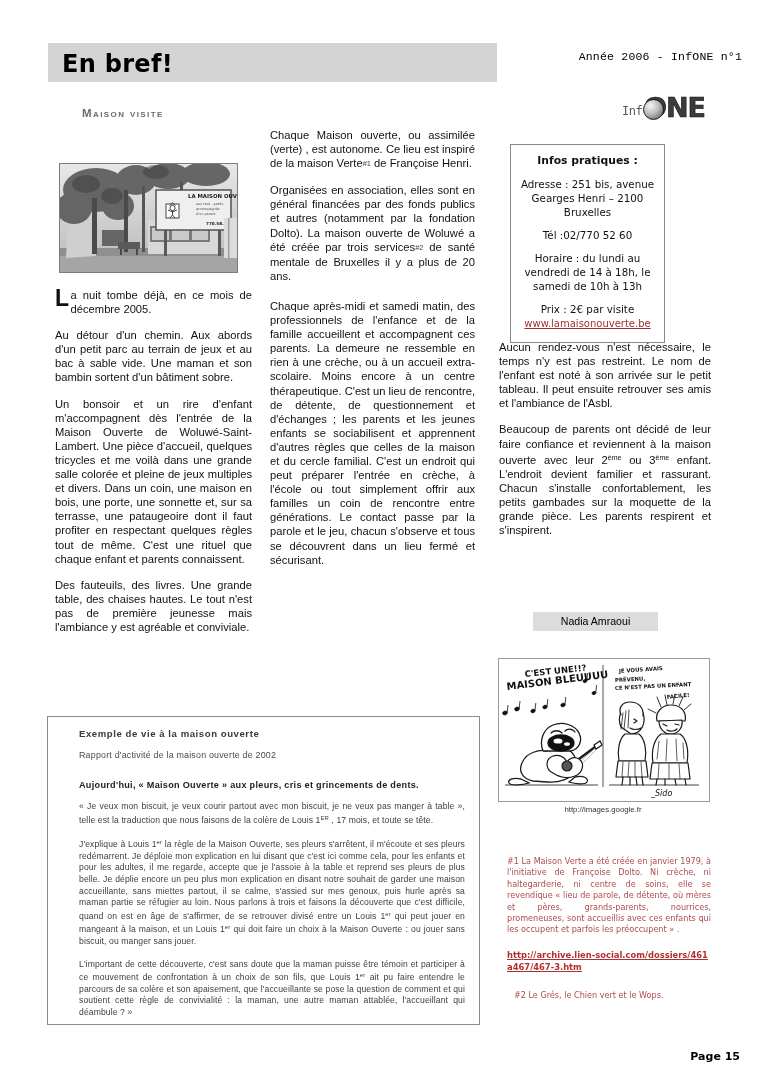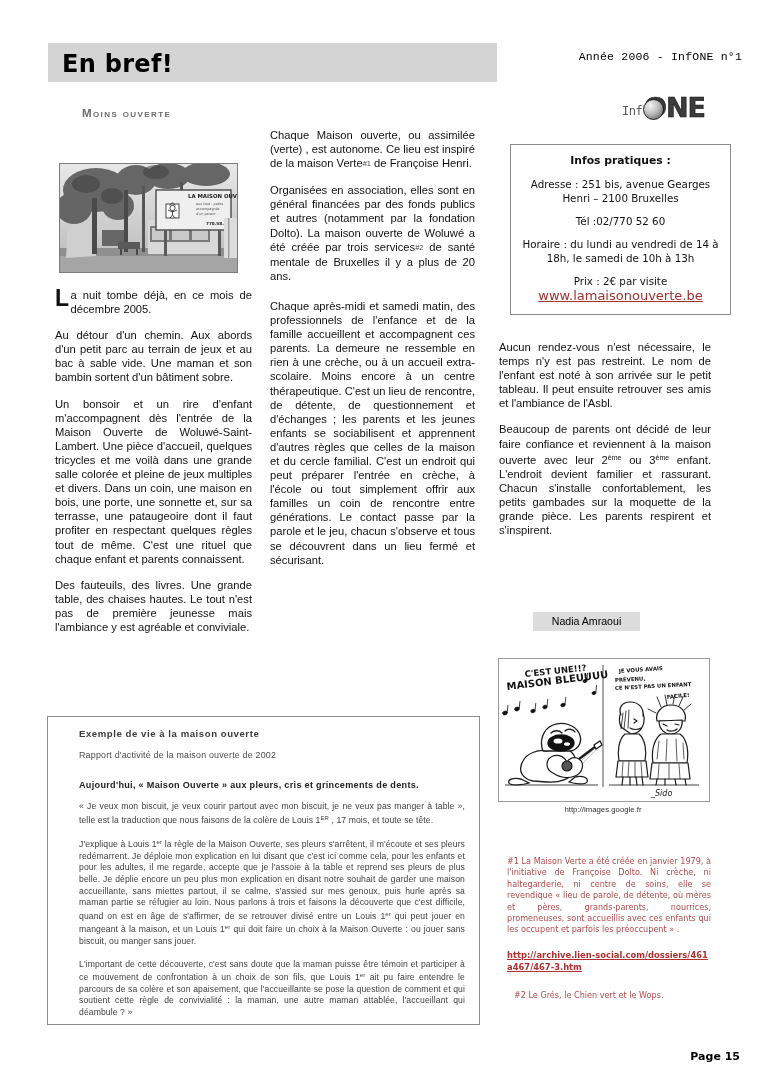--- a/index.html
+++ b/index.html
@@ -159,50 +159,50 @@
     overflow: hidden;
     background: #9a9a9a;
   }
   #photo svg { display: block; }
 
   
   #infobox {
     position: absolute;
     left: 510px;
     top: 144px;
-    width: 221px;
+    width: 155px;
     border: 1px solid #8a8a8a;
     background: #fff;
     padding: 9px 8px 11px 8px;
     box-sizing: border-box;
     text-align: center;
     font-family: "DejaVu Sans", sans-serif;
     font-size: 10.3px;
     line-height: 14px;
     color: #111;
   }
   #infobox .ib-title {
     font-weight: bold;
     font-size: 10.8px;
     margin-bottom: 9px;
   }
   #infobox .ib-row { margin-bottom: 9px; }
   #infobox .ib-link {
     color: #a03030;
-    font-size: 13px;
+    font-size: 10px;
     display: block;
     margin-top: 1px;
   }
 
   
   #byline {
     position: absolute;
     left: 533px;
     top: 612px;
-    width: 107px;
+    width: 125px;
     height: 19px;
     background: #dcdcdc;
     text-align: center;
     font-size: 10.6px;
     line-height: 19px;
     color: #000;
     font-family: "Liberation Sans", sans-serif;
   }
 
   
@@ -312,21 +312,21 @@
   <div id="header-band"></div>
   <div id="header-title">En bref!</div>
   <div id="issue-line">Année 2006 - InfONE n°1</div>
 
   <div id="logo">
     <span class="inf">Inf</span>
     <span class="one">ONE</span>
     <span class="sphere"></span>
   </div>
 
-  <div id="section-heading">Moins ouverte</div>
+  <div id="section-heading">Maison visite</div>
 
   <div id="photo">
     <svg width="177" height="108" viewBox="0 0 177 108">
       <defs>
         <linearGradient id="skyg" x1="0" y1="0" x2="0" y2="1">
           <stop offset="0%" stop-color="#e8e8e8"></stop>
           <stop offset="100%" stop-color="#b8b8b8"></stop>
         </linearGradient>
       </defs>
       <rect x="0" y="0" width="177" height="108" fill="url(#skyg)"></rect>

